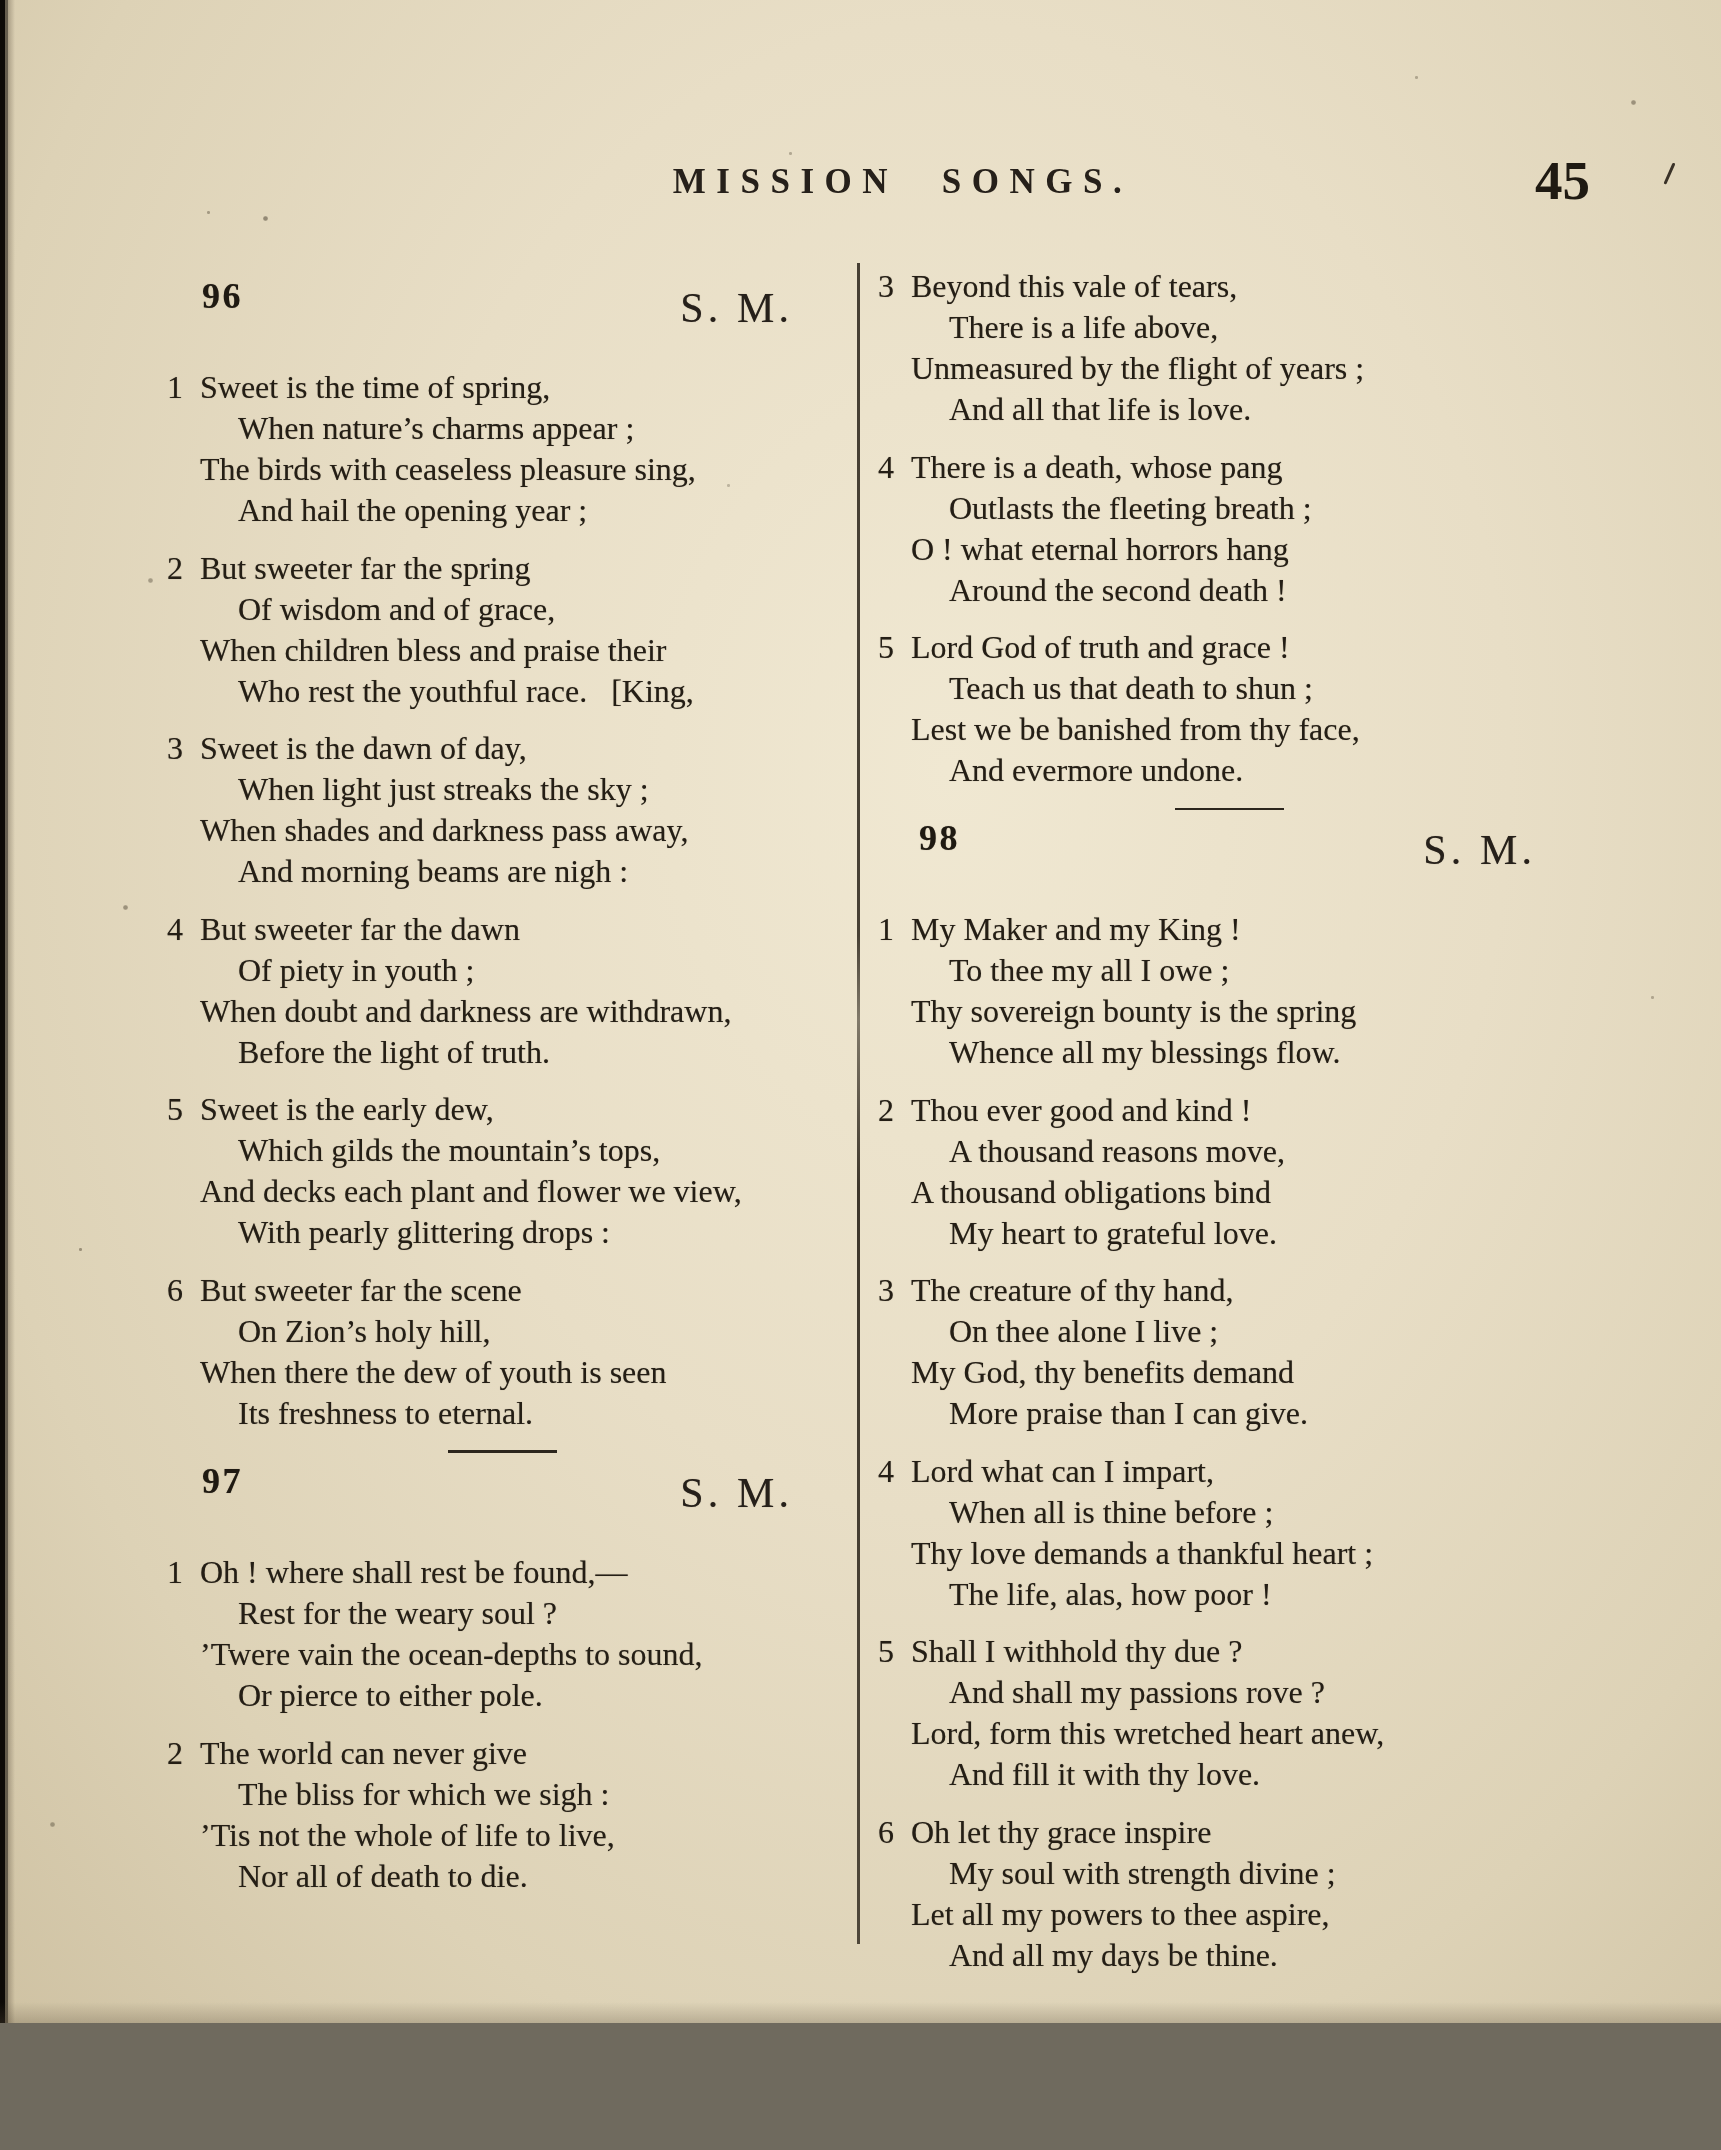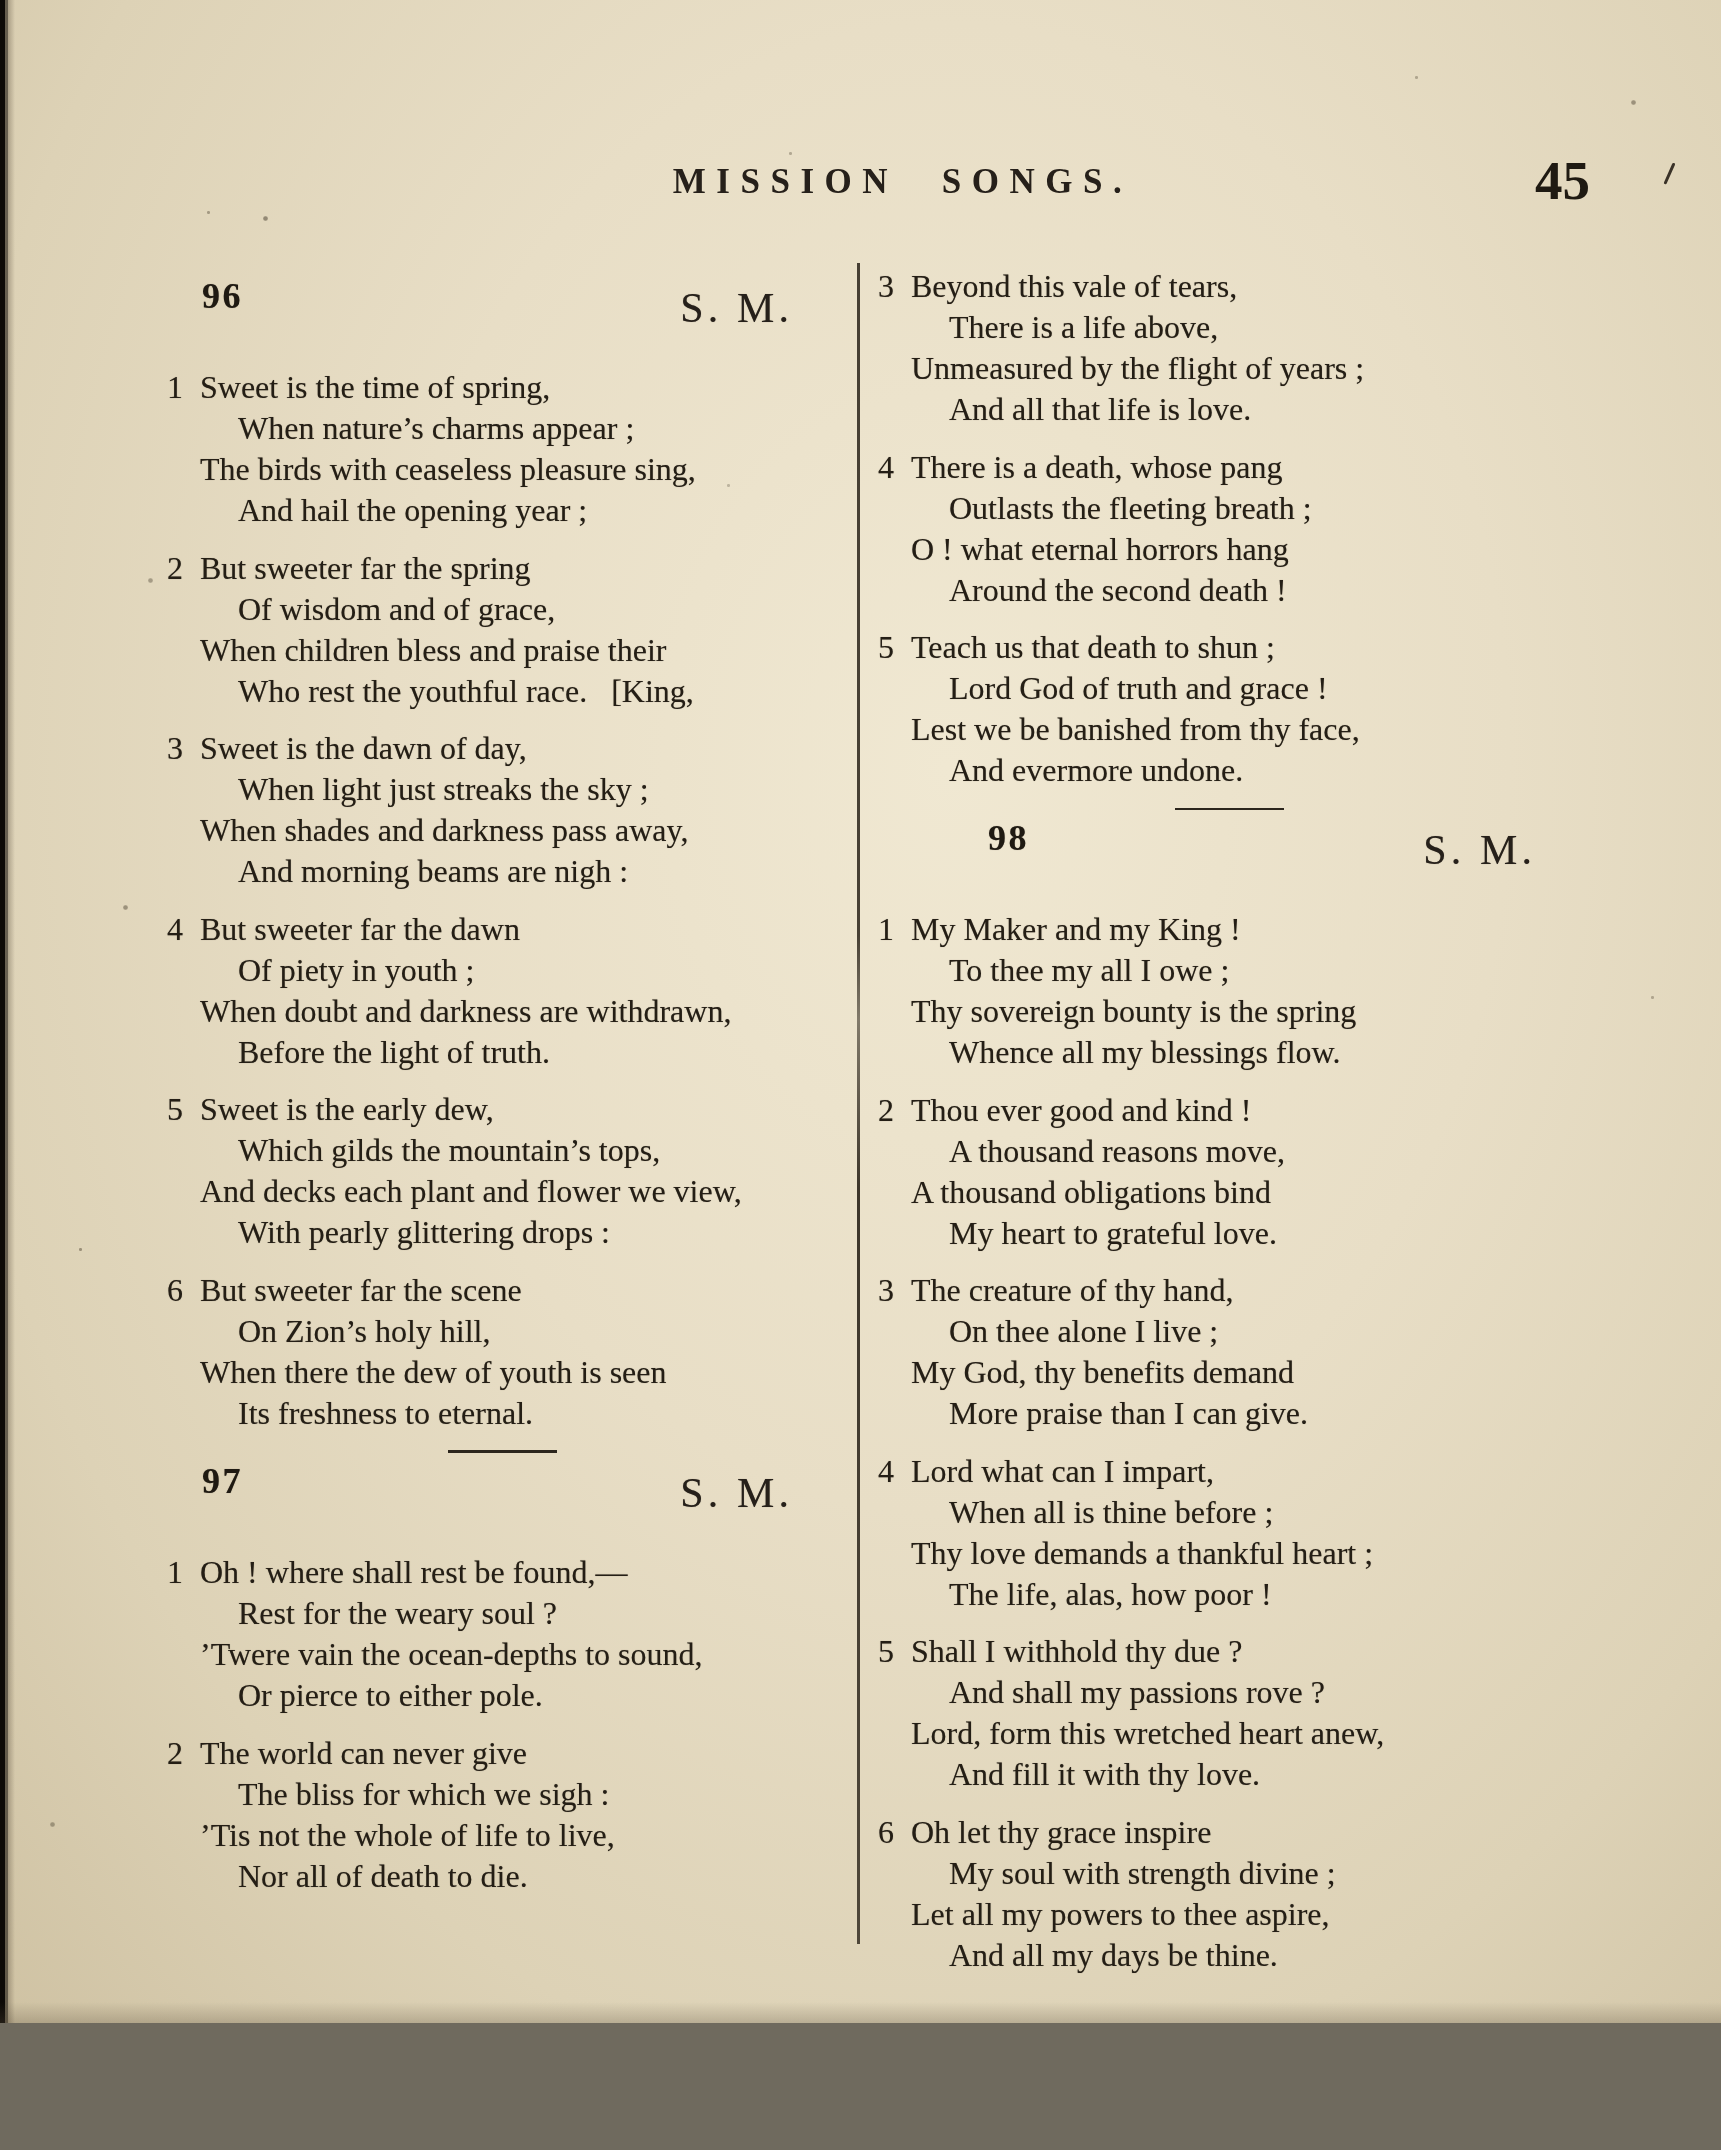--- a/index.html
+++ b/index.html
@@ -71,21 +71,21 @@
   .col{position:absolute;font-size:32px;line-height:41px;
        text-shadow:0 0 0.8px rgba(35,28,18,.45);}
   .col-left{left:167px;top:273px;width:671px;}
   .col-right{left:878px;top:266px;width:703px;}
   
   .hymn-header{position:relative;height:61px;margin:3.3px 0 30px;}
   .hymn-number{
     display:inline-block;margin-left:35px;
     font-size:36px;font-weight:700;letter-spacing:2.5px;color:#1f1a12;
   }
-  .col-right .hymn-number{margin-left:110px;}
+  .col-right .hymn-number{margin-left:41px;}
   .hymn-meter{
     position:absolute;right:45px;top:11.6px;
     font-size:42px;letter-spacing:4.1px;color:#26201a;
   }
   
   .stanza{position:relative;padding-left:33px;margin-bottom:16.5px;}
   .stanza-num{position:absolute;left:0;top:0;}
   .line{white-space:pre;}
   .line:nth-child(even){padding-left:38px;}
   
@@ -200,22 +200,22 @@
           <div class="lines">
             <div class="line">There is a death, whose pang</div>
             <div class="line">Outlasts the fleeting breath ;</div>
             <div class="line">O ! what eternal horrors hang</div>
             <div class="line">Around the second death !</div>
           </div>
         </div>
         <div class="stanza">
           <span class="stanza-num">5</span>
           <div class="lines">
+            <div class="line">Lord God of truth and grace !</div>
             <div class="line">Teach us that death to shun ;</div>
-            <div class="line">Lord God of truth and grace !</div>
             <div class="line">Lest we be banished from thy face,</div>
             <div class="line">And evermore undone.</div>
           </div>
         </div>
         <div class="rule"></div>
         <div class="hymn-header"><span class="hymn-number">98</span><span class="hymn-meter">S. M.</span></div>
         <div class="stanza">
           <span class="stanza-num">1</span>
           <div class="lines">
             <div class="line">My Maker and my King !</div>

